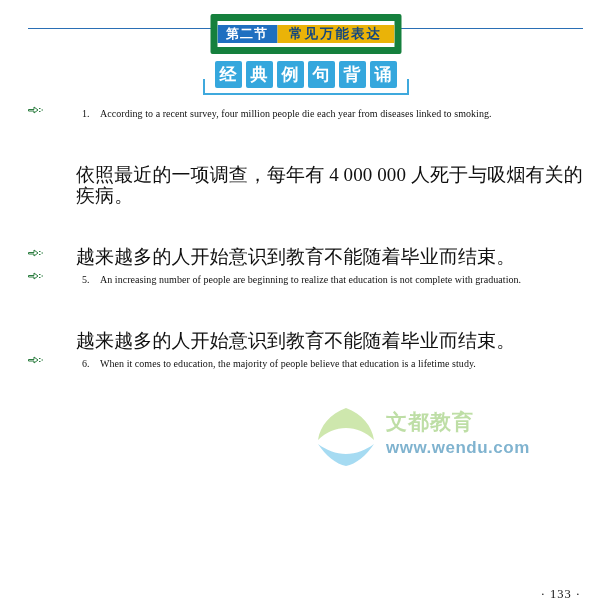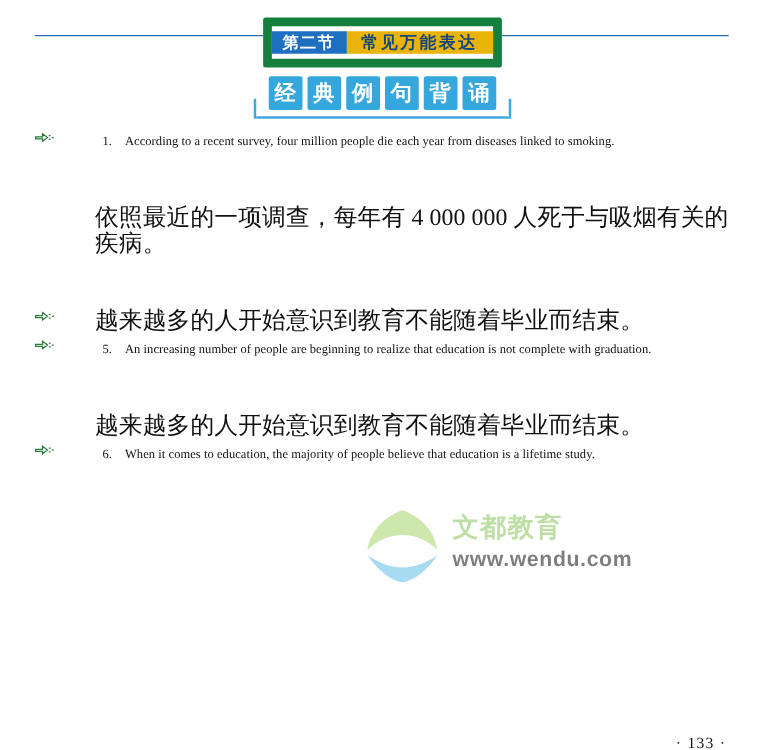--- a/index.html
+++ b/index.html
@@ -165,21 +165,21 @@
     font-size: 19px;
     line-height: 21px;
     padding-left: 18px;
     letter-spacing: 0.1px;
     margin-top: 40px;
   }
 
   
   .watermark {
     position: absolute;
-    left: 284px;
+    left: 308px;
     top: 388px;
     width: 270px;
     height: 72px;
     pointer-events: none;
     opacity: 0.5;
   }
   .wm-text {
     position: absolute;
     left: 78px;
     top: 6px;
@@ -190,21 +190,21 @@
     letter-spacing: 1px;
     white-space: nowrap;
   }
   .wm-sub {
     position: absolute;
     left: 78px;
     top: 36px;
     font-family: "Liberation Sans", sans-serif;
     font-size: 17px;
     font-weight: bold;
-    color: #000000;
+    color: #0369a1;
     letter-spacing: 0.5px;
     white-space: nowrap;
   }
   .wm-logo {
     position: absolute;
     left: 2px;
     top: 2px;
   }
 
   

